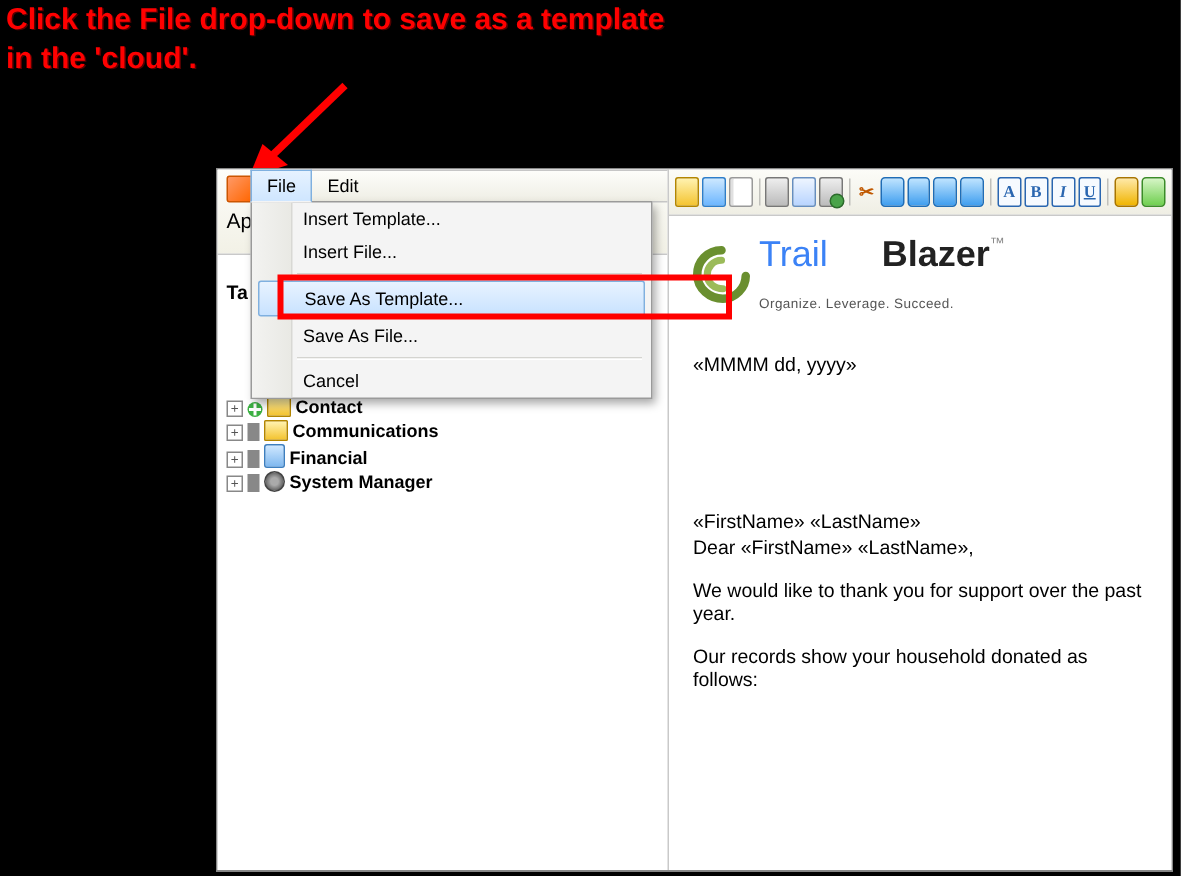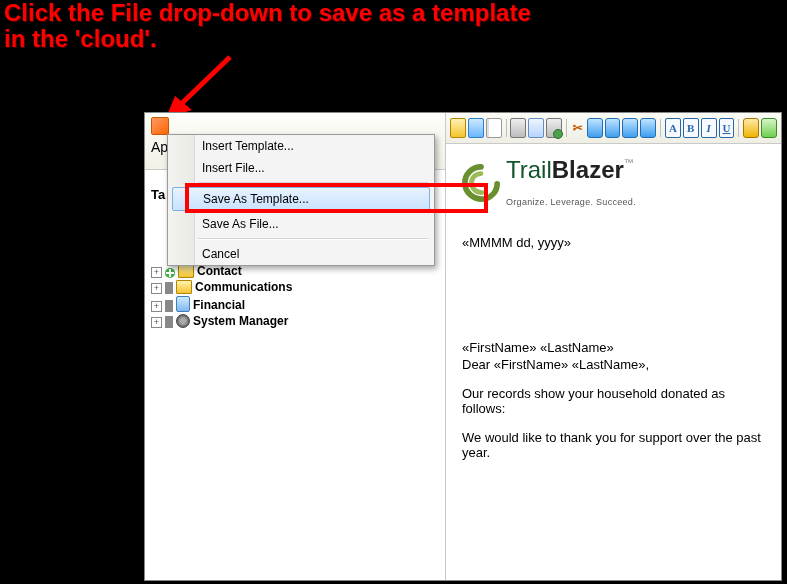--- a/index.html
+++ b/index.html
@@ -15,21 +15,21 @@
   }
 
   
   .instruction {
     position: absolute;
     left: 4px;
     top: 0px;
     color: #ff0000;
     font-family: Arial, sans-serif;
     font-weight: 900;
-    font-size: 24px;
+    font-size: 20px;
     line-height: 26px;
     text-shadow: 1px 1px 0 #550000;
   }
   .arrow-svg {
     position: absolute;
     left: 160px;
     top: 52px;
     width: 80px;
     height: 70px;
     pointer-events: none;
@@ -308,22 +308,22 @@
     height: 38px;
     position: relative;
   }
   .logo-swirl svg { width: 100%; height: 100%; display:block; }
   .logo-text-wrap { line-height: 1; }
   .logo-text-main {
     font-family: Arial, sans-serif;
     font-size: 24px;
     color: #555;
   }
-  .logo-text-main .lt-light { font-weight: 400; color:#14532d;text-align:center; }
-  .logo-text-main .lt-bold  { font-weight: 900; color:#222; }
+  .logo-text-main .lt-light { font-weight: 400; color:#3b82f6;text-align:center; }
+  .logo-text-main .lt-bold  { font-weight: 900; color:#222;margin-left:36px; }
   .logo-text-main .lt-tm    { font-size: 10px; vertical-align: top; color:#888; }
   .logo-tagline {
     font-size: 9px;
     letter-spacing: 0.3px;
     color: #555;
     margin-top: 16px;
   }
 
   .para { margin: 0 0 14px 0; }
   .gap-lg { margin-bottom: 90px; }
@@ -376,20 +376,24 @@
         <b>Financial</b>
       </div>
       <div class="tree-item">
         <span class="tw"></span>
         <span class="dots"></span>
         <span class="gear-icon"></span>
         <b>System Manager</b>
       </div>
     </div>
 
+    <div class="menubar">
+      <div class="menu-item open"><span>File</span></div>
+      <div class="menu-item"><span>Edit</span></div>
+    </div>
 
     <div class="dropdown">
       <div class="icon-gutter"></div>
       <div class="dd-item">Insert Template...</div>
       <div class="dd-item">Insert File...</div>
       <div class="dd-sep"></div>
       <div class="dd-item highlight-row">Save As Template...</div>
       <div class="dd-item">Save As File...</div>
       <div class="dd-sep"></div>
       <div class="dd-item">Cancel</div>
@@ -440,18 +444,18 @@
           </div>
           <div class="logo-tagline">Organize. Leverage. Succeed.</div>
         </div>
       </div>
 
       <p class="para gap-lg">«MMMM dd, yyyy»</p>
 
       <p class="para" style="margin-bottom:2px;">«FirstName» «LastName»</p>
 
       <p class="para">Dear «FirstName» «LastName»,</p>
+      <p class="para">We would like to thank you for support over the past year.</p>
       <p class="para">Our records show your household donated as follows:</p>
-      <p class="para">We would like to thank you for support over the past year.</p>
     </div>
 
   </div>
 </div>
 
 </body></html>

